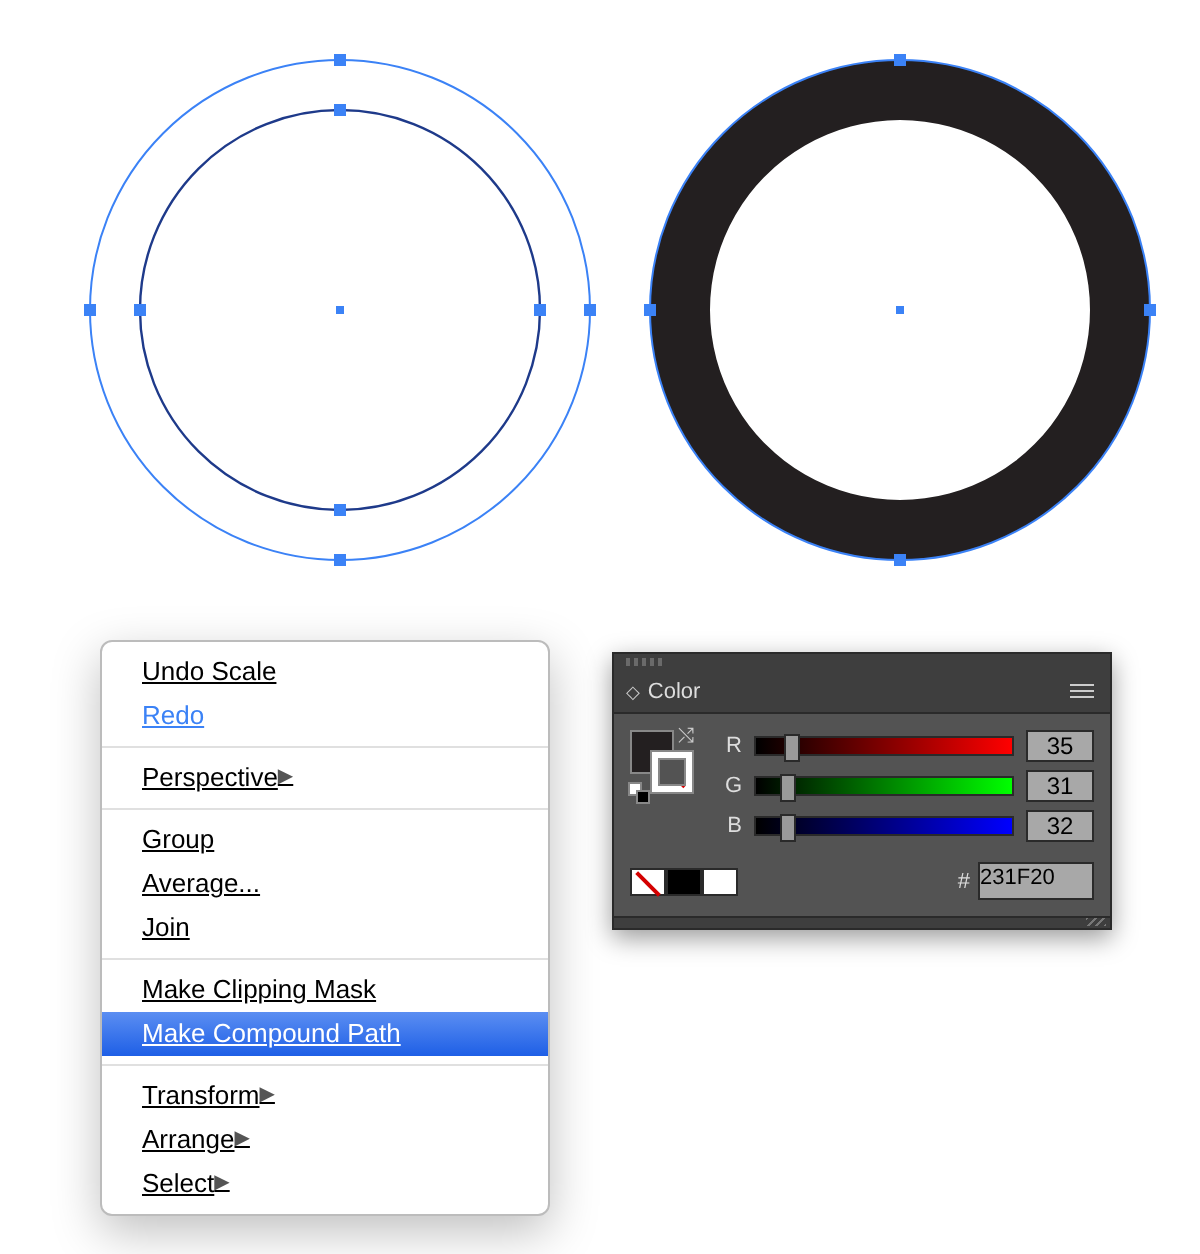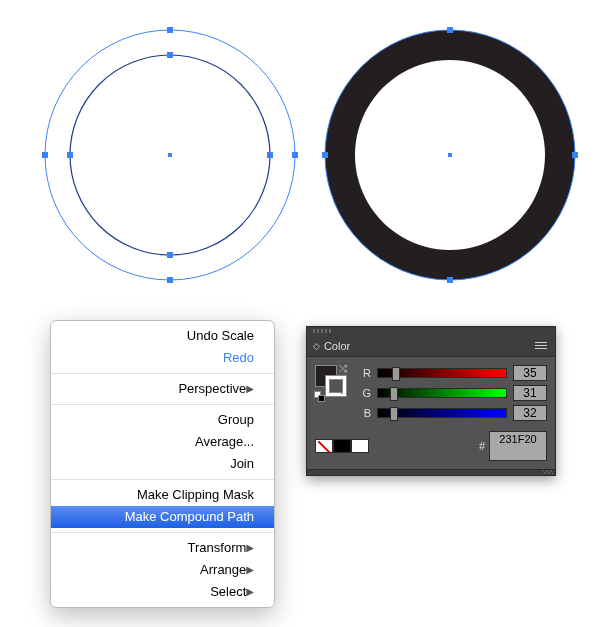--- a/index.html
+++ b/index.html
@@ -29,23 +29,24 @@
     border: 1px solid #bcbcbc;
     border-radius: 6px;
     box-shadow: 0 8px 24px rgba(0,0,0,0.25);
     padding: 4px 0;
   }
   .menu-item {
     padding: 2px 20px 2px 20px;
     line-height: 18px;
     color: #000;
     display: flex;
-    justify-content: flex-end;
+    justify-content: flex-start;
     align-items: center;
     cursor: default;
+    text-decoration: underline;
   }
   .menu-item.disabled { color: #3b82f6; }
   .menu-item.highlight {
     background: linear-gradient(#5b8ef2, #1e5fe6);
     color: #fff;
     margin: 0;
   }
   .menu-sep { height: 1px; background: #e0e0e0; margin: 4px 0; }
   .submenu-arrow {
     font-size: 10px;
@@ -163,22 +164,22 @@
   }
   .footer-swatches { display:flex; gap:0; }
   .fs { width:18px; height:14px; border:1px solid #2a2a2a; position:relative; }
   .fs.none { background:#fff; }
   .fs.none::after{ content:""; position:absolute; left:0; right:0; top:50%; height:2px; background:#d40000; transform:rotate(45deg);}
   .fs.black{ background:#000;}
   .fs.white{ background:#fff;}
   .hex-group { display:flex; align-items:center; gap:4px; }
   .hex-group .hash { color:#ddd; font-size:11px;}
   .hex-field {
-    width:58px; height:30px; background:#a8a8a8; color:#000;
-    border:1px solid #2a2a2a; font-size:11px; text-align:center; line-height:14px;
+    width:58px; height:19px; background:#a8a8a8; color:#000;
+    border:1px solid #2a2a2a; font-size:11px; text-align:left; line-height:14px;
   }
   .panel-resize {
     height:6px; background:#3e3e3e; border-top:1px solid #2a2a2a;
     position:relative;
   }
   .panel-resize::after{
     content:""; position:absolute; right:2px; bottom:1px;
     width:10px; height:4px;
     background: repeating-linear-gradient(135deg,#777 0 1px,transparent 1px 3px);
   }

